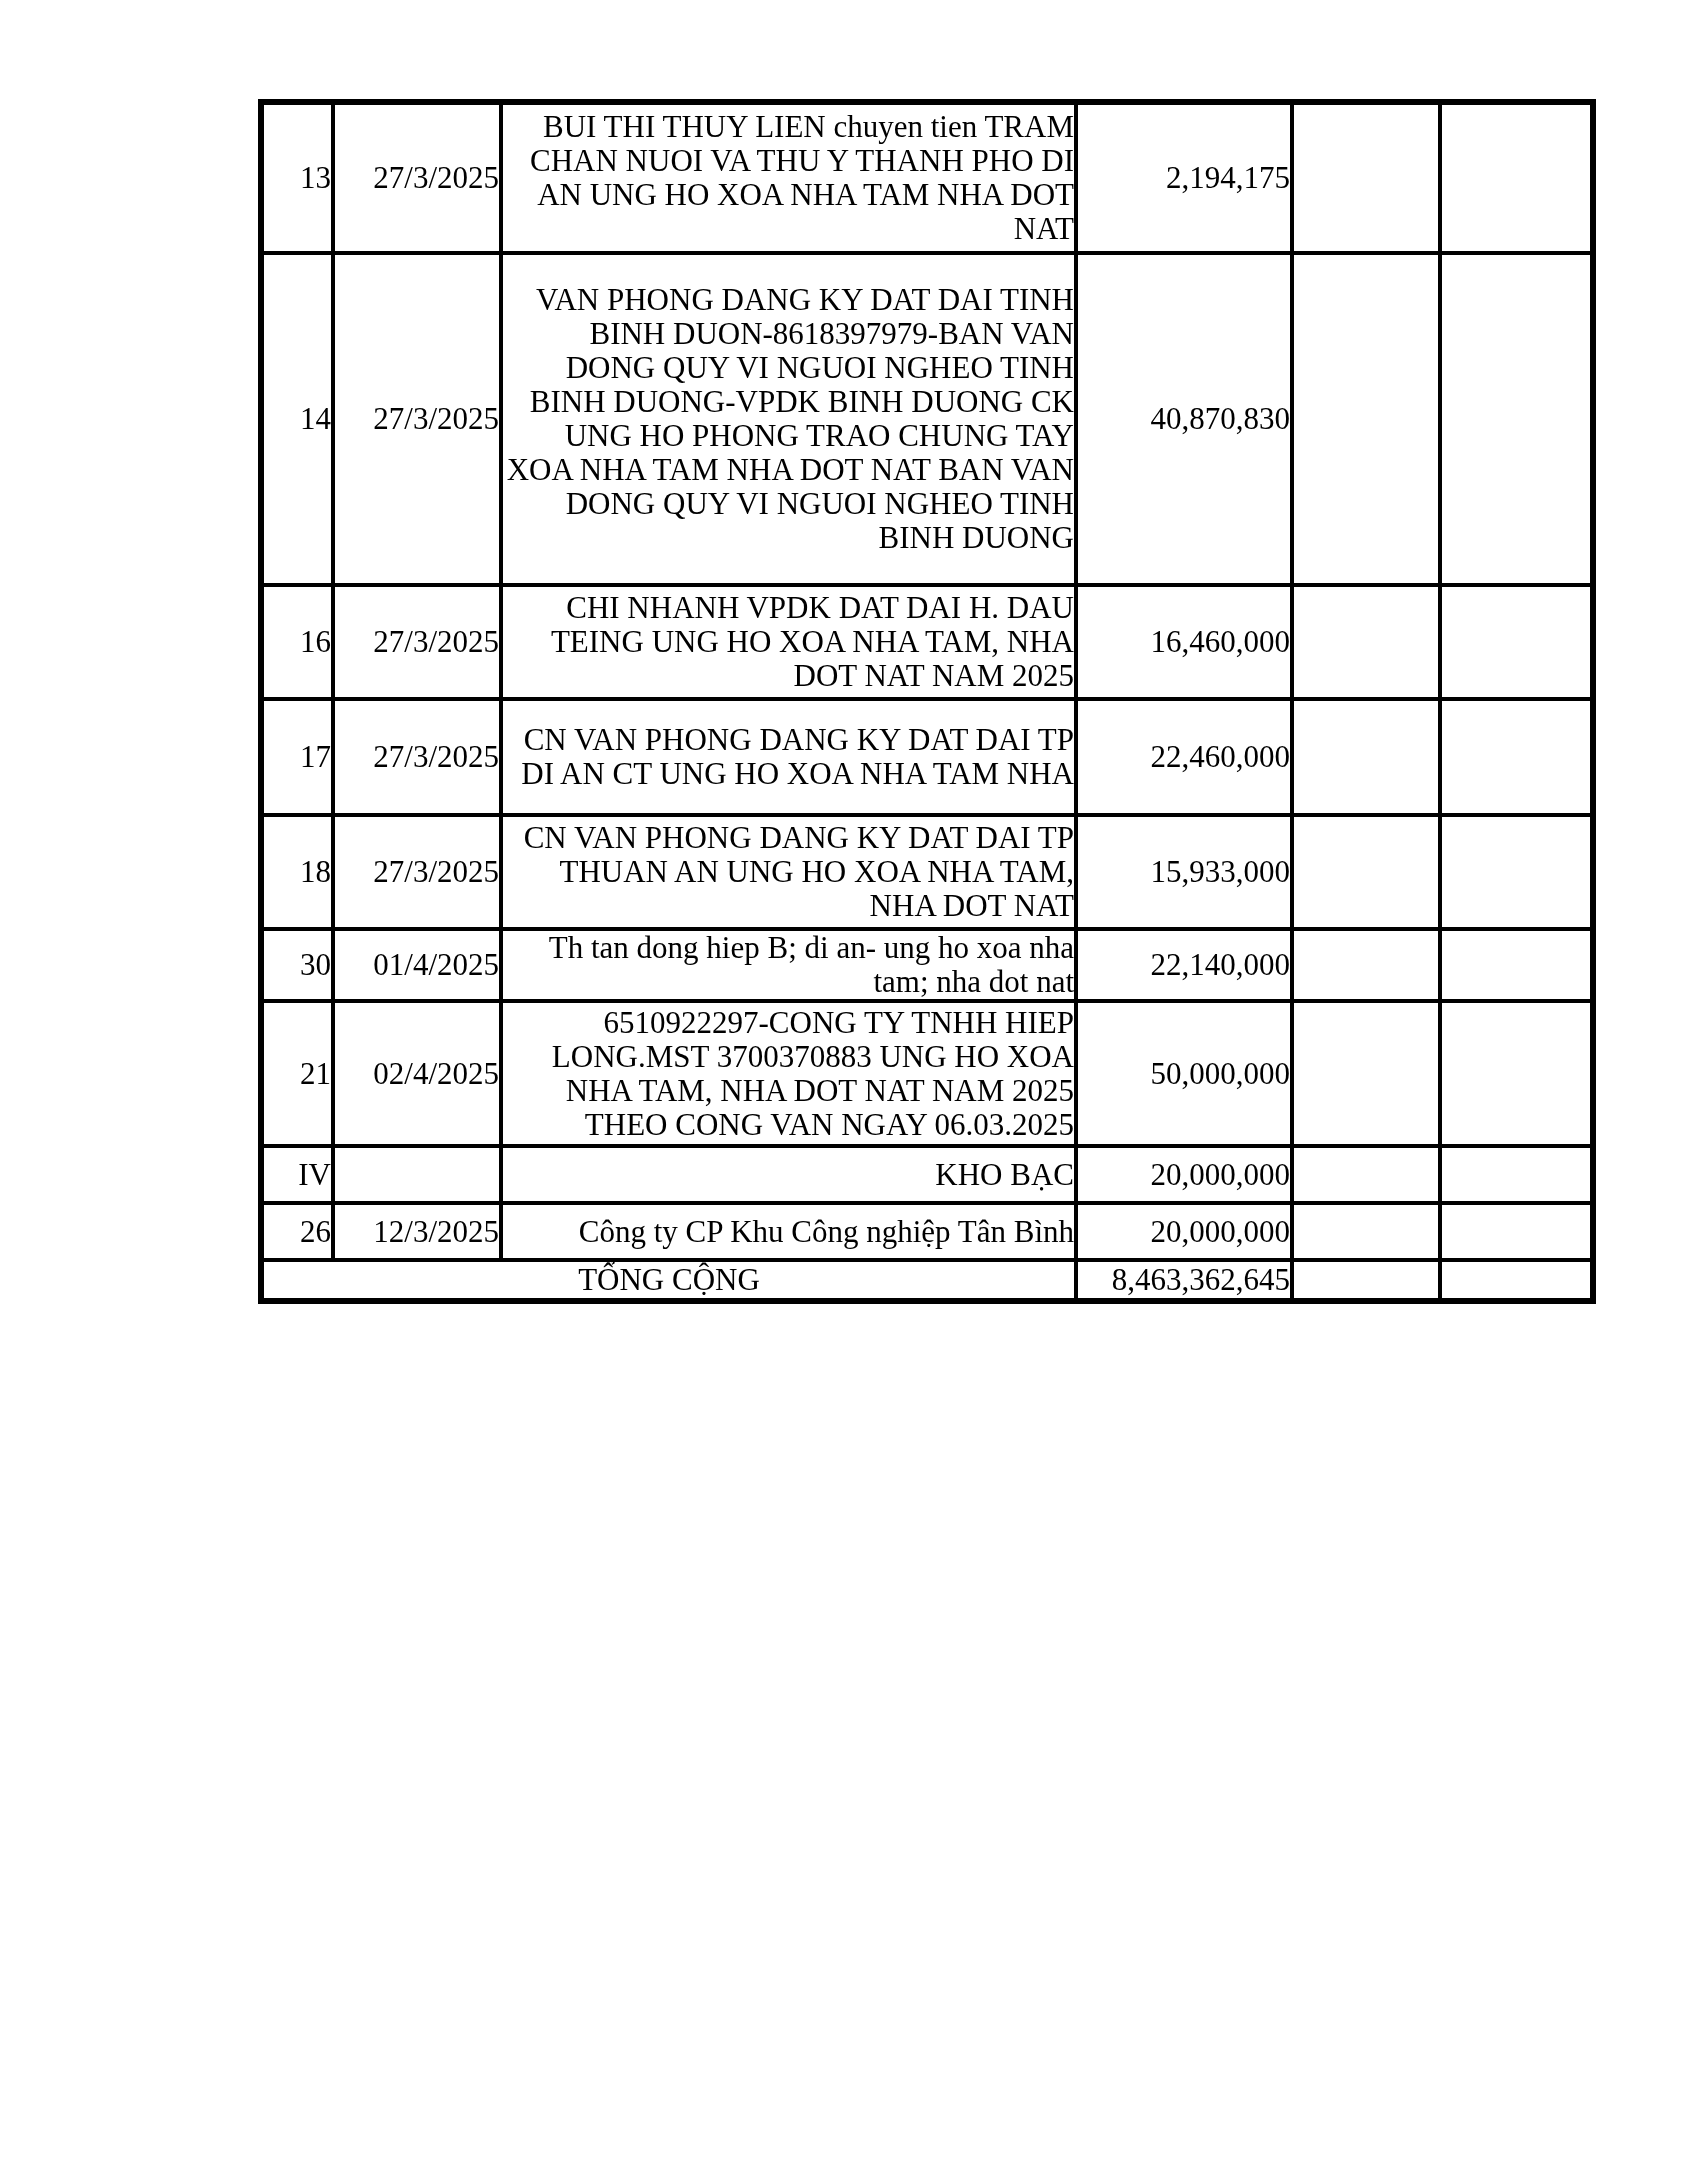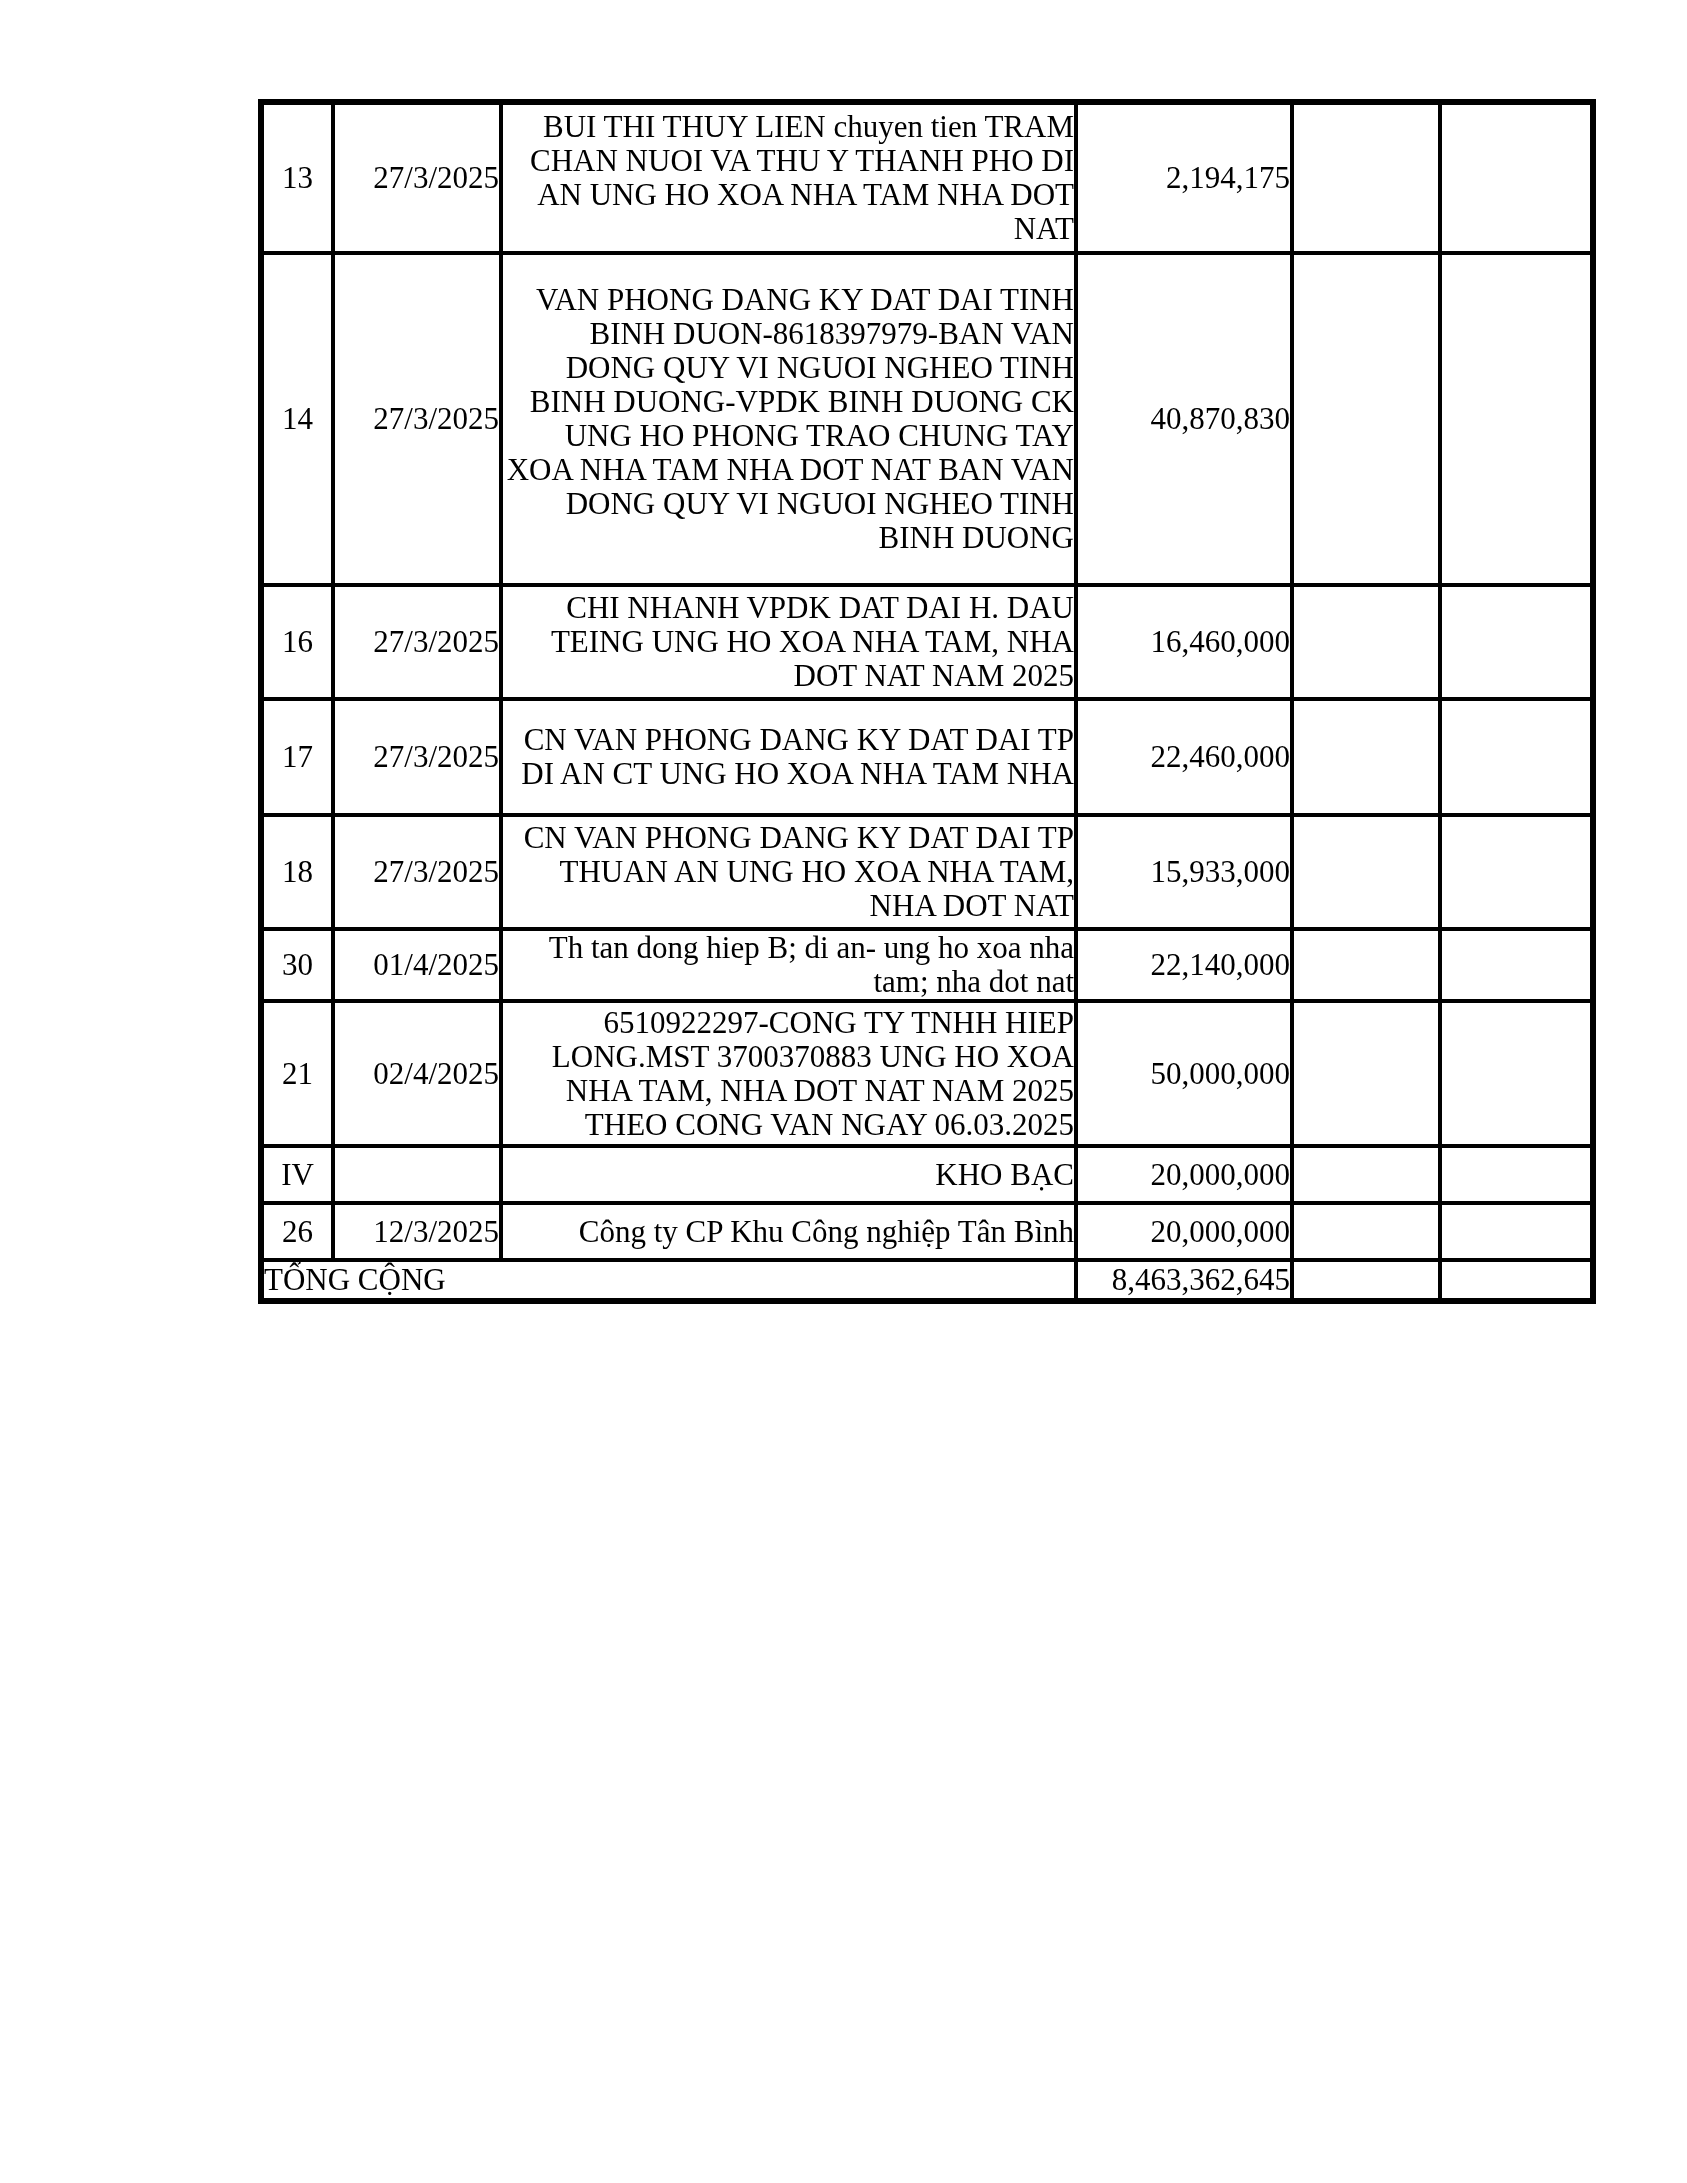--- a/index.html
+++ b/index.html
@@ -22,34 +22,35 @@
     font-size: 31px;
   }
   table.ledger td {
     border: 4.1px solid #000000;
     border-top-width: 4.9px;
     border-bottom-width: 4.9px;
     vertical-align: middle;
     overflow: hidden;
     padding: 0;
   }
-  td.c-no   { text-align: center; }
+  td.c-no   { text-align: right; }
   td.c-date { text-align: right; }
   td.c-desc {
     text-align: right;
     padding-left: 6.5px;
     padding-right: 3.3px;
     line-height: 34px;
     white-space: pre-line;
   }
   td.c-amt  {
     text-align: right;
     padding-right: 16.3px;
   }
   td.c-total-label {
+    text-align: center;
   }
   tr.bold td { font-weight: normal; }
 </style>
 </head>
 <body>
 
 <div class="page">
   <table class="ledger">
     <colgroup>
       <col style="width:72px">

